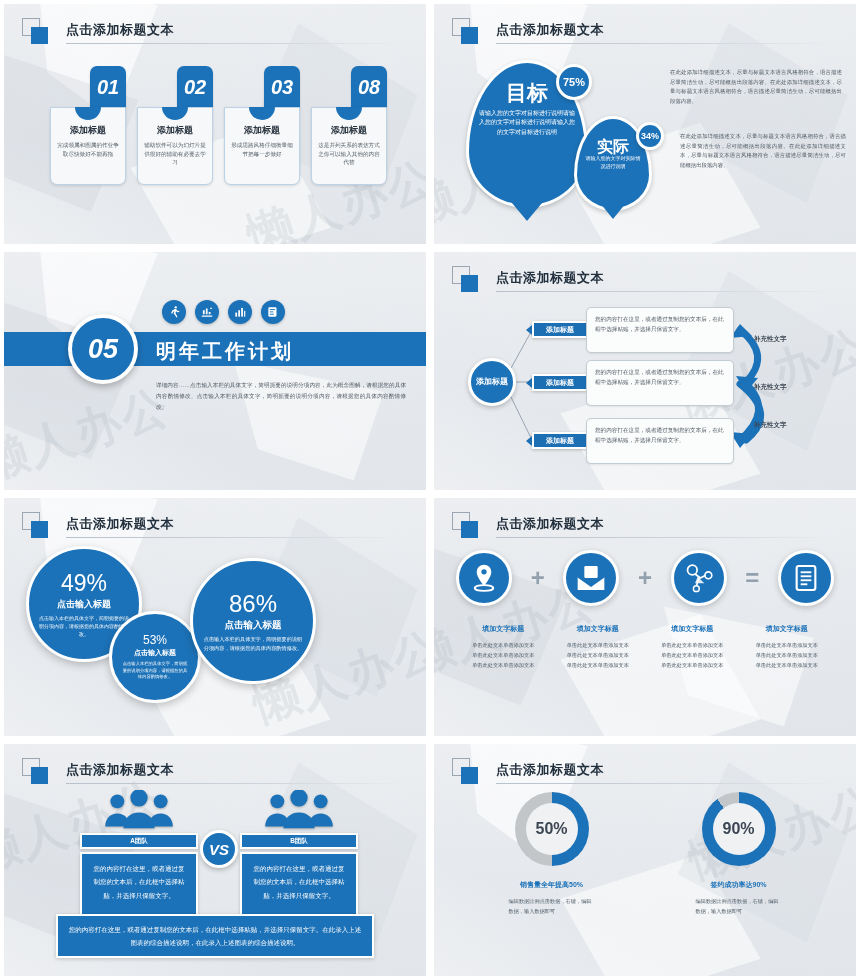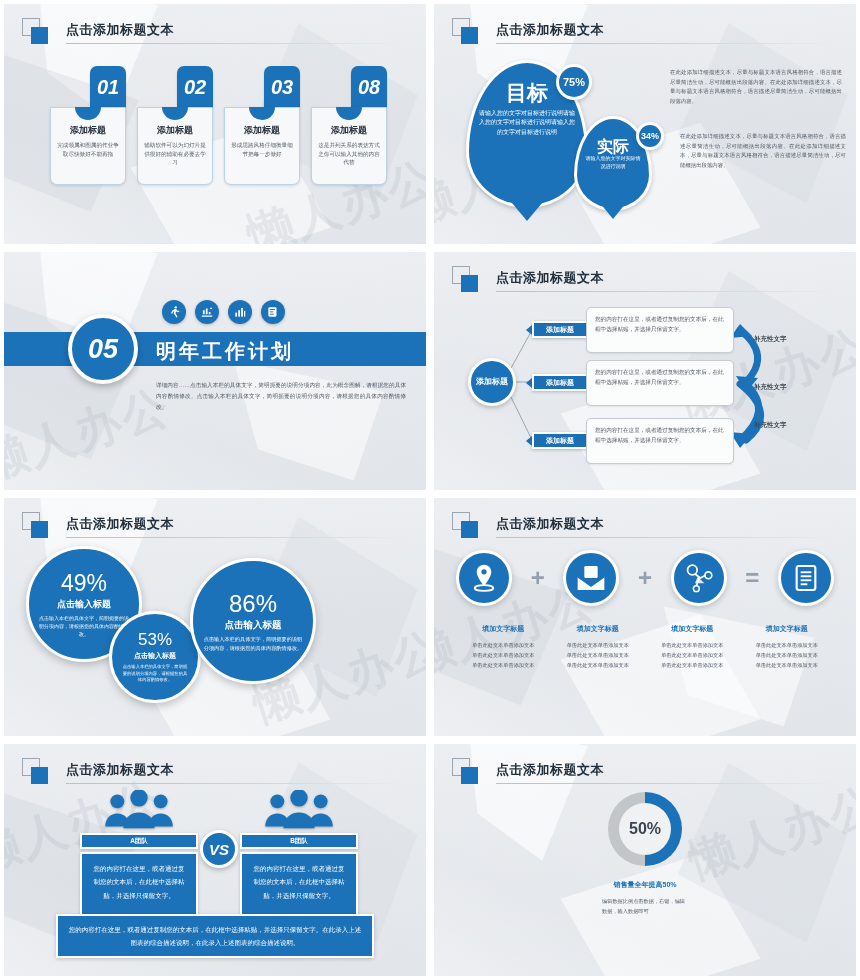--- a/index.html
+++ b/index.html
@@ -167,21 +167,21 @@
     padding:0 10px;
   }
   .pc .v { font-weight:400; }
   .pc .t { font-weight:700; margin-top:1px; }
   .pc .d { line-height:1.6; margin-top:3px; opacity:.95; }
   .pc-a { left:22px; top:48px; width:116px; height:116px; }
   .pc-a .v{font-size:23px;} .pc-a .t{font-size:9px;} .pc-a .d{font-size:5px;}
   .pc-b { left:113px; top:36px; width:86px; height:86px; }
   .pc-b .v{font-size:16px;} .pc-b .t{font-size:6.5px;} .pc-b .d{font-size:4.1px;}
   .pc-c { left:105px; top:113px; width:92px; height:92px; }
-  .pc-c .v{font-size:17px;} .pc-c .t{font-size:7px;} .pc-c .d{font-size:4.3px;}
+  .pc-c .v{font-size:12px;} .pc-c .t{font-size:7px;} .pc-c .d{font-size:4.3px;}
   .pc-d { left:186px; top:60px; width:126px; height:126px; }
   .pc-d .v{font-size:24px;} .pc-d .t{font-size:9.5px;} .pc-d .d{font-size:5.2px;}
 
   
   .eq { position:absolute; top:52px; left:22px; right:22px;
         display:flex; align-items:center; justify-content:space-between; }
   .eq-ic { width:56px; height:56px; border-radius:50%; background:#1c72b8;
            border:3px solid #fff; display:flex; align-items:center; justify-content:center;
            box-shadow:0 2px 6px rgba(0,0,0,.2); }
   .eq-ic svg { width:32px; height:32px; fill:#fff; }
@@ -556,16 +556,23 @@
     </div>
 
     <div class="dn-row">
       <div class="dn-col">
         <div class="dn" style="background: conic-gradient(rgb(28, 114, 184) 0%, rgb(28, 114, 184) 50%, rgb(195, 198, 200) 50%, rgb(195, 198, 200) 100%);">
           <span class="dn-val">50%</span>
         </div>
         <div class="dn-t">销售量全年提高50%</div>
         <div class="dn-d">编辑数据比例点击数据，右键，编辑数据，输入数据即可</div>
       </div>
+      <div class="dn-col">
+        <div class="dn" style="background: conic-gradient(rgb(28, 114, 184) 0%, rgb(28, 114, 184) 90%, rgb(195, 198, 200) 90%, rgb(195, 198, 200) 100%);">
+          <span class="dn-val">90%</span>
+        </div>
+        <div class="dn-t">签约成功率达90%</div>
+        <div class="dn-d">编辑数据比例点击数据，右键，编辑数据，输入数据即可</div>
+      </div>
     </div>
   </div>
 
 </div>
 
 </body></html>

